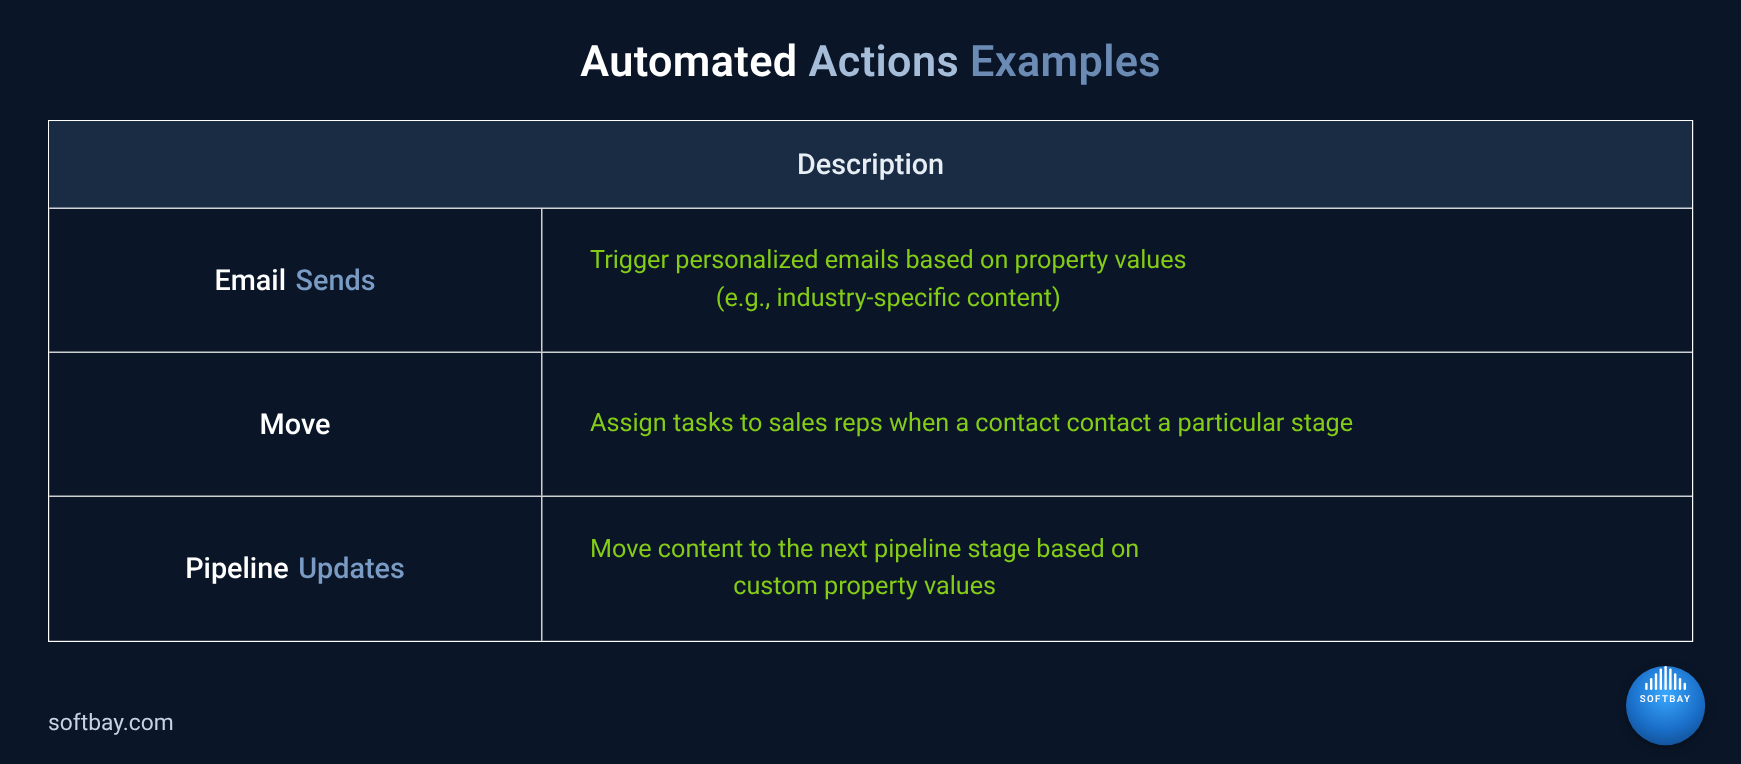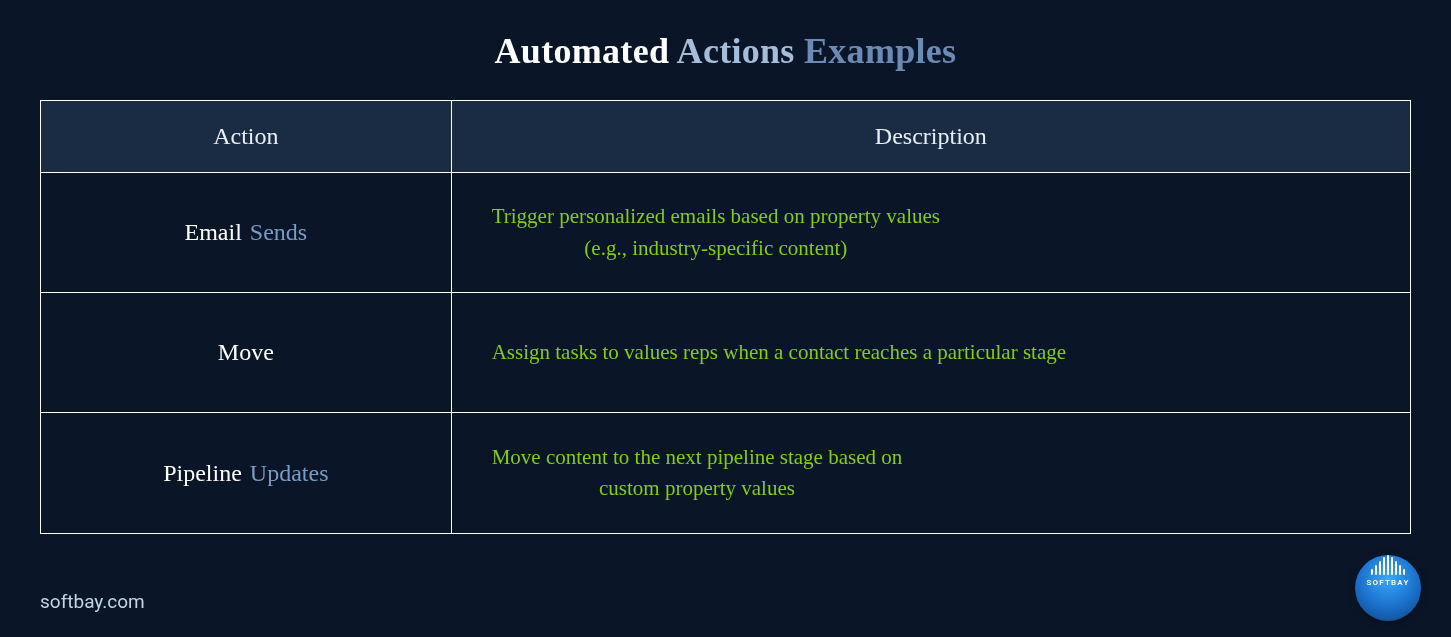--- a/index.html
+++ b/index.html
@@ -6,21 +6,20 @@
   html, body { width: 1451px; height: 637px; }
   body {
     background: #0a1628;
     font-family: -apple-system, BlinkMacSystemFont, "Segoe UI", Roboto, Helvetica, Arial, sans-serif;
     color: #e8eef5;
     position: relative;
     overflow: hidden;
   }
   .container {
     padding: 30px 40px 12px 40px;
-    font-family: Liberation Serif, serif;
   }
   .title {
     text-align: center;
     font-size: 36px;
     font-weight: 600;
     margin-bottom: 28px;
     letter-spacing: 0.3px;
   }
   .title .w1 { color: #ffffff; }
   .title .w2 { color: #a6bdd9; }
@@ -123,23 +122,20 @@
 
 <div class="container">
   <h1 class="title">
     <span class="w1">Automated</span>
     <span class="w2">Actions</span>
     <span class="w3">Examples</span>
   </h1>
 
   <div class="table">
     <div class="thead-row">
-      <div class="th">
-        <span>Action</span>
-      </div>
       <div class="th desc">
         <span>Description</span>
       </div>
     </div>
 
     <div class="row">
       <div class="cell-action">
         <span class="word1">Email</span>
         <span class="word2">Sends</span>
       </div>
@@ -147,21 +143,21 @@
         <span style="white-space: pre-line;">Trigger personalized emails based on property values
 (e.g., industry-specific content)</span>
       </div>
     </div>
 
     <div class="row">
       <div class="cell-action">
         <span class="word1">Move</span>
       </div>
       <div class="cell-desc">
-        <span style="white-space: pre-line;">Assign tasks to values reps when a contact reaches a particular stage</span>
+        <span style="white-space: pre-line;">Assign tasks to sales reps when a contact contact a particular stage</span>
       </div>
     </div>
 
     <div class="row">
       <div class="cell-action">
         <span class="word1">Pipeline</span>
         <span class="word2">Updates</span>
       </div>
       <div class="cell-desc">
         <span style="white-space: pre-line;">Move content to the next pipeline stage based on

